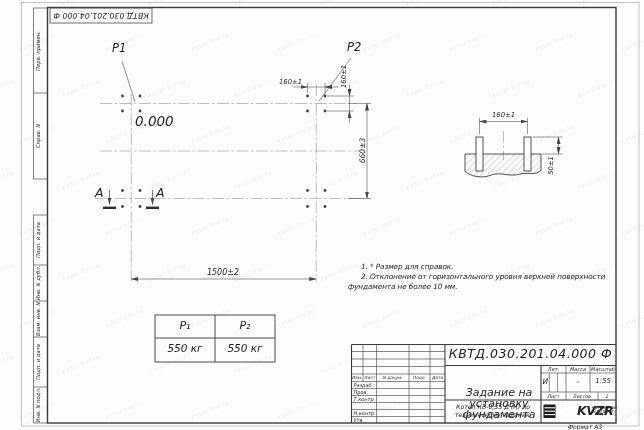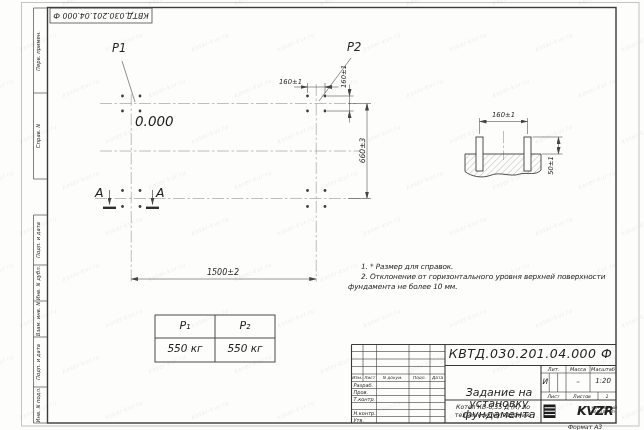--- a/index.html
+++ b/index.html
@@ -225,21 +225,21 @@
   <div class="t" style="left:353.5px;top:389.5px;font-size:5px">Пров.</div>
   <div class="t" style="left:353.5px;top:396.5px;font-size:5px">Т.контр.</div>
   <div class="t" style="left:353.5px;top:410.5px;font-size:5px">Н.контр.</div>
   <div class="t" style="left:353.5px;top:417.5px;font-size:5px">Утв.</div>
 
   <div class="t c" style="left:541px;top:366.5px;width:25px;font-size:5px">Лит.</div>
   <div class="t c" style="left:566px;top:366.5px;width:24px;font-size:5px">Масса</div>
   <div class="t c" style="left:590px;top:366.5px;width:26px;font-size:5px">Масштаб</div>
   <div class="t c" style="left:541px;top:377.5px;width:8.5px;font-size:7.5px">И</div>
   <div class="t c" style="left:566px;top:377.5px;width:24px;font-size:7.5px">–</div>
-  <div class="t c" style="left:590px;top:378px;width:26px;font-size:7px">1:20</div>
+  <div class="t c" style="left:590px;top:378px;width:26px;font-size:7px">1:55</div>
 
   <div class="t c" style="left:541px;top:393.5px;width:25px;font-size:4.8px">Лист</div>
   <div class="t c" style="left:566px;top:393.5px;width:32px;font-size:4.8px">Листов</div>
   <div class="t c" style="left:598px;top:393.5px;width:18px;font-size:4.8px">1</div>
 
   <div class="t b" style="left:577px;top:403.5px;font-size:12.5px;font-style:italic;letter-spacing:-0.5px">KVZR</div>
   <div class="t wrap" style="left:591.5px;top:405.5px;width:24px;font-size:3.9px;line-height:4.8px;font-style:normal">КОТЕЛЬНЫЙ ЗАВОД РЭП</div>
 
   <div class="t c" style="left:560px;top:423.5px;width:50px;font-size:6px">Формат А3</div>
 

